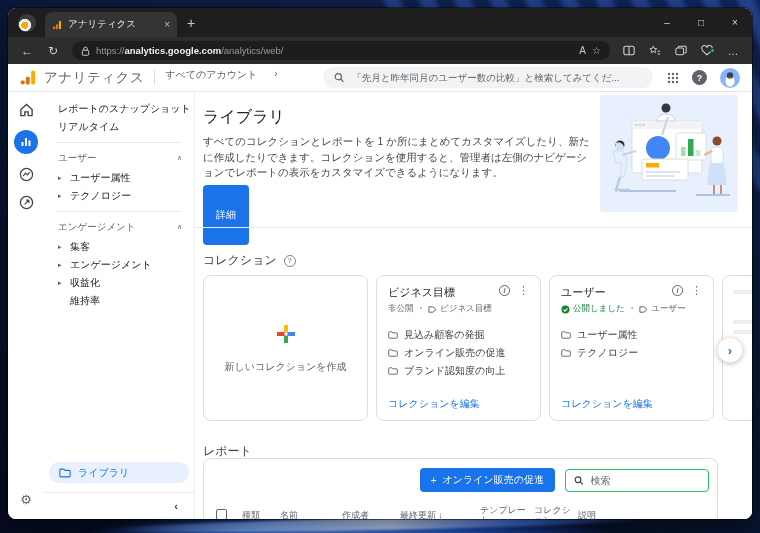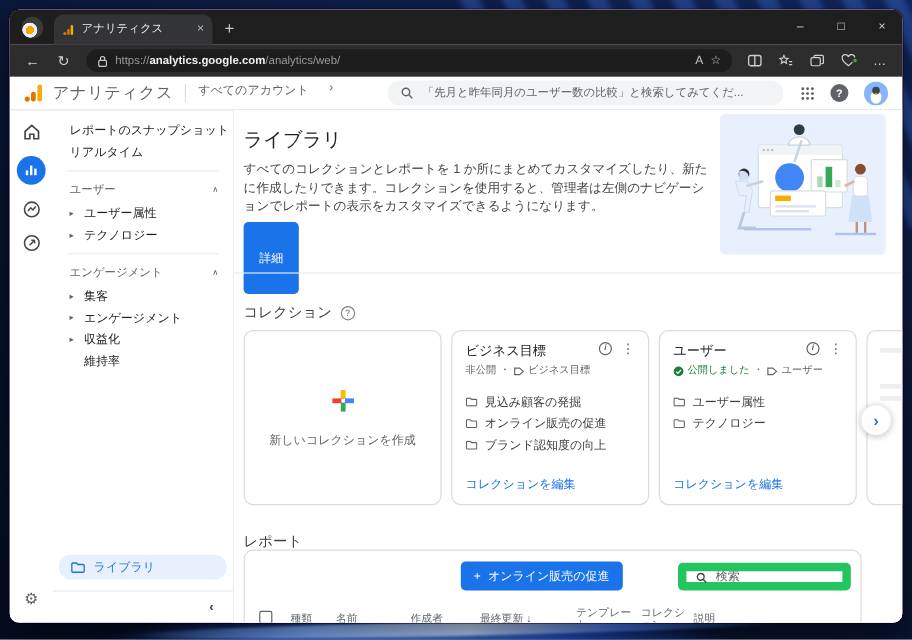--- a/index.html
+++ b/index.html
@@ -94,21 +94,21 @@
   .ci { display:flex; align-items:center; gap:6px; font-size:10px; color:#3c4043; white-space:nowrap; }
   .card-edit { position:absolute; left:11px; bottom:9px; font-size:10px; color:#1a73e8; }
   .ghost-line { height:4px; background:#eceef1; border-radius:2px; margin:6px 0 0 10px; width:40px; }
   .next-btn { position:absolute; right:9px; top:245px; width:26px; height:26px; border-radius:50%; background:#fff; border:1px solid #f0f0f0;
     box-shadow:0 1px 5px rgba(0,0,0,.25); display:flex; align-items:center; justify-content:center; color:#1a73e8; font-size:13px; font-weight:bold; }
 
   .rep-head { position:absolute; left:8px; top:351px; font-size:12px; color:#3c4043; }
   .rep-card { position:absolute; left:8px; top:366px; width:515px; height:220px; border:1px solid #dadce0; border-radius:8px; background:#fff; padding-top:9px; }
   .rep-toolbar { display:flex; justify-content:flex-end; align-items:center; gap:10px; padding:0 8px; }
   .rep-create { display:flex; align-items:center; gap:6px; padding:5px 11px; }
-  .rep-search { width:144px; height:23px; border:7px solid #22c55e; border-radius:4px; display:flex; gap:7px; padding:0 8px;margin-left:36px; }
+  .rep-search { width:144px; height:23px; border:1px solid #22c55e; border-radius:4px; display:flex; align-items:center; gap:7px; padding:0 8px; }
   .rep-search input { border:none; outline:none; font-size:10px; color:#3c4043; width:100%; font-family:inherit; background:transparent; }
   .rep-search input::placeholder { color:#5f6368; }
   .rep-cols { display:flex; align-items:center; margin-top:13px; padding:0 12px; font-size:9px; color:#5f6368; line-height:1.15; }
   .chk { width:11px; height:11px; border:1.5px solid #5f6368; border-radius:2px; }
   .col { flex:0 0 auto; }
 </style>
 </head>
 <body>
 
 <div class="wp-streaks"></div>

